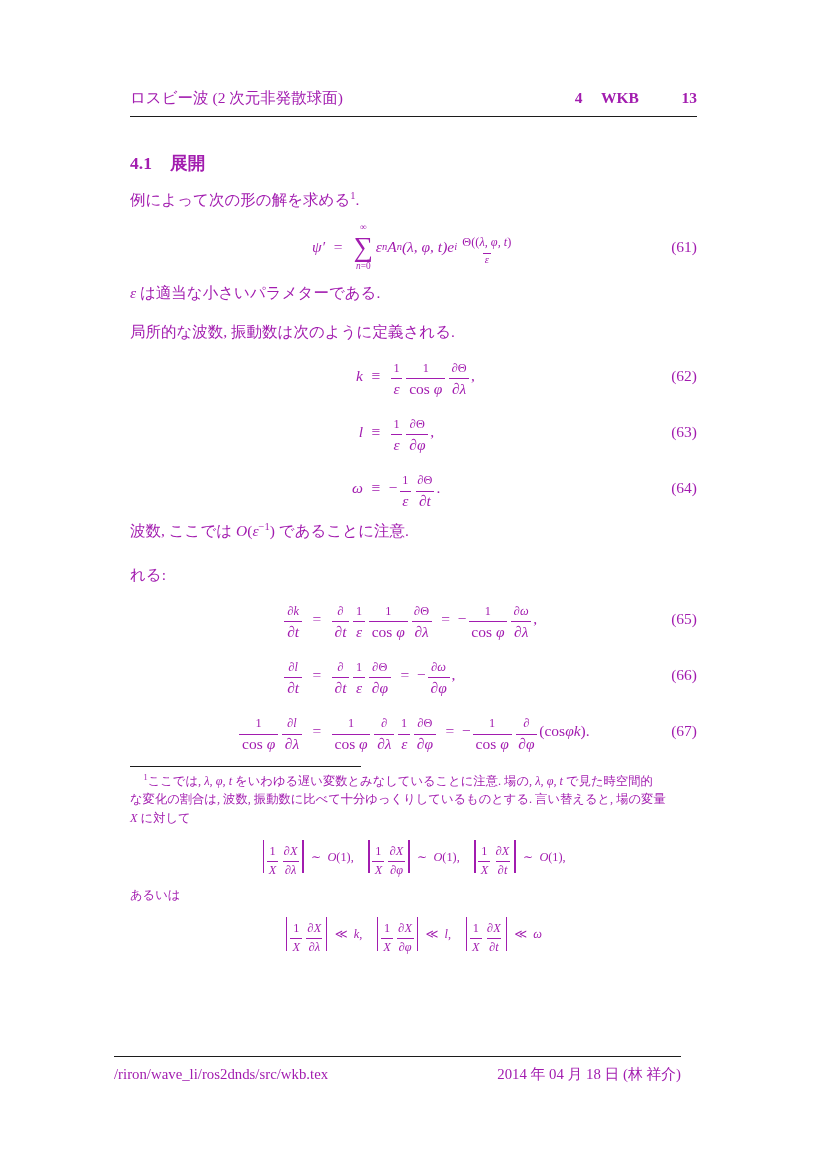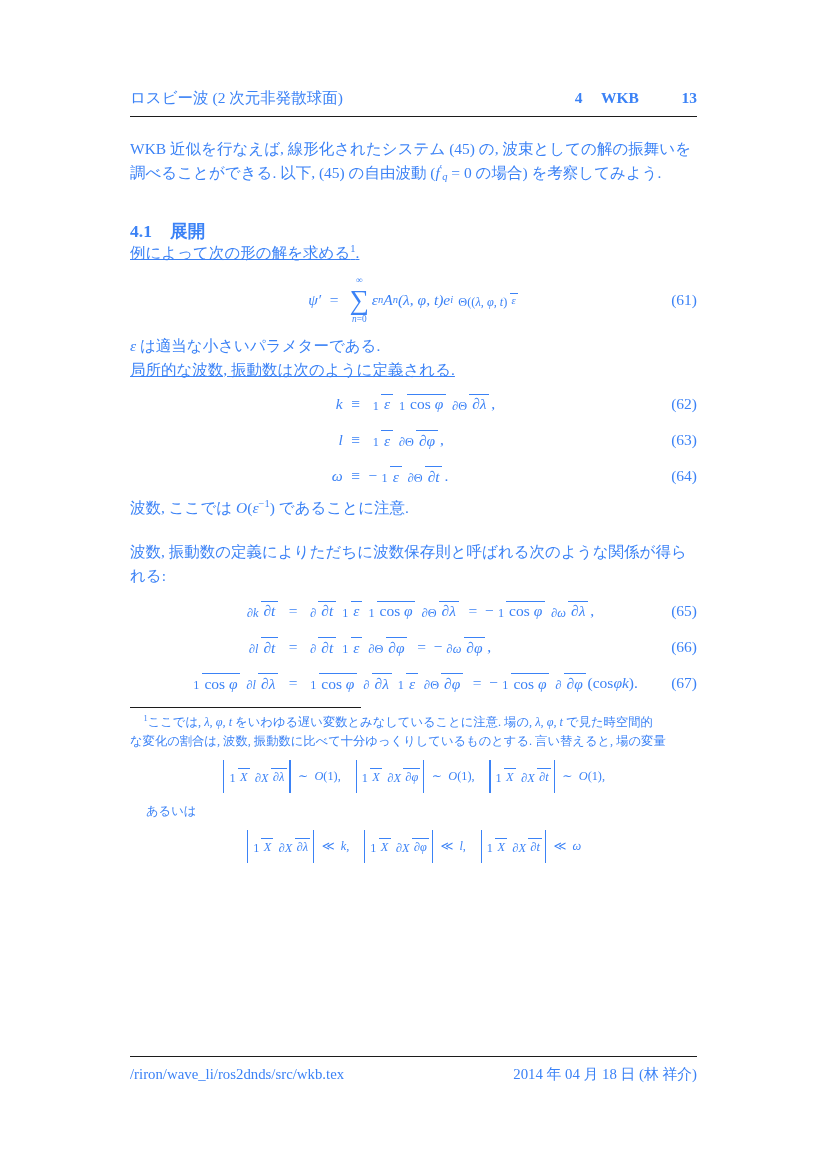--- a/index.html
+++ b/index.html
@@ -1,18 +1,18 @@
 <!DOCTYPE html>
 <html><head>
 <meta charset="utf-8">
 <style>
   html,body{margin:0;padding:0;background:#e8e8e8;}
   .page{
     position:relative;width:826px;height:1169px;margin:0 auto;
-    background:#ffffff;color:#3b82f6;overflow:hidden;
+    background:#ffffff;color:#a21caf;overflow:hidden;
     font-family:"Liberation Serif","DejaVu Serif",serif;
     font-size:15.5px;line-height:1.55;
   }
   .content{position:absolute;left:130px;top:86px;width:567px;}
   
   .hdr{display:flex;justify-content:space-between;align-items:baseline;}
   .hdr-right span{font-weight:bold;}
   .hdr-sec-name{margin-left:0.95em;}
   .hdr-page{margin-left:2.5em;}
   .hdr-rule{border-top:1px solid #1c1c1c;margin-top:6px;}
@@ -20,73 +20,69 @@
   h1,h2{margin:0;line-height:1.15;}
   h1{font-size:23px;margin-top:33px;}
   h2{font-size:17.5px;}
   .hgap{margin-left:1.05em;}
   .h41{margin-top:36px;}
   .h42{margin-top:30px;}
   
   p{margin:0;}
   .para{margin-top:20px;}
   .line{display:block;}
-  .tight{text-decoration:underline;}
+  .tight{margin-top:15px;}
   
   .it{font-style:italic;}
   .rm{font-style:normal;}
   .msup{font-size:0.68em;vertical-align:0.55em;line-height:1;}
   .msub{font-size:0.68em;vertical-align:-0.2em;line-height:1;}
-  .frac{display:inline-flex;flex-direction:row;align-items:center;vertical-align:middle;margin:0 0.13em;line-height:1.18;text-align:left;}
+  .frac{display:inline-flex;flex-direction:column;align-items:center;vertical-align:middle;margin:0 0.13em;line-height:1.18;text-align:left;}
   .frac .fn{display:block;padding:0 0.18em 0.05em;}
   .frac .fd{display:block;padding:0.05em 0.18em 0;border-top:1px solid currentColor;}
   .sum{display:inline-flex;flex-direction:column;align-items:center;vertical-align:middle;margin:0 0.18em;line-height:1;}
   .sum .slim{font-size:0.6em;line-height:1.25;}
   .sum .ssym{font-size:1.75em;line-height:1;}
   .vbar{display:inline-block;width:1.2px;background:currentColor;align-self:center;margin:0 0.1em;}
   .hsp{display:inline-block;height:1px;}
   
   .eqs{display:grid;grid-template-columns:1fr max-content max-content max-content 1fr;align-items:center;row-gap:12px;}
   .eqs .fill{min-width:0;}
   .eqs .lhs{justify-self:end;display:flex;align-items:center;}
   .eqs .rel{padding:0 0.55em;display:flex;align-items:center;}
   .eqs .rhs{justify-self:start;display:flex;align-items:center;}
   .eqs .eqno{justify-self:end;align-self:center;}
   .eq-blk{margin-top:10px;margin-bottom:8px;}
   
   .fnrule{width:231px;border-top:1px solid #1c1c1c;margin-top:12px;}
   .fn{font-size:12.3px;line-height:1.52;margin-top:5px;}
   .fneq{display:flex;justify-content:center;align-items:center;margin:9px 0;}
-  .fnmid{margin:4px 16px;}
-  
-  .ftr{position:absolute;left:130px;top:1056px;width:567px;}
+  .fnmid{margin:4px 0;}
+  
+  .ftr{position:absolute;left:114px;top:1056px;width:567px;}
   .ftr-rule{border-top:1px solid #1c1c1c;}
   .ftr-row{display:flex;justify-content:space-between;margin-top:6px;font-size:14.8px;}
 </style>
 </head>
 <body>
 
 <div class="page">
   <div class="content">
 
     <div class="hdr">
       <span class="hdr-left">ロスビー波 (2 次元非発散球面)</span>
       <span class="hdr-right">
         <span>4</span>
         <span class="hdr-sec-name">WKB</span>
         <span class="hdr-page">13</span>
       </span>
     </div>
     <div class="hdr-rule"></div>
 
 
-    <p class="para">
-      <span class="line">WKB 近似を行なえば, 線形化されたシステム (45) の, 波束としての解の振舞いを</span>
-      <span class="line"><span class="rm">調べることができる. 以下, (45) の自由波動 (</span><span class="it">f</span><span class="msup">′</span><span class="msub"><span class="it">q</span></span><span class="rm"> = 0 の場合) を考察してみよう.</span></span>
-    </p>
 
     <h2 class="h41">
       <span>4.1</span><span class="hgap">展開</span>
     </h2>
 
     <p class="tight"><span class="rm">例によって次の形の解を求める</span><span class="msup">1</span><span class="rm">.</span></p>
 
     <div class="eqs eq-blk">
       <span class="fill"></span>
       <span class="lhs">
@@ -183,21 +179,20 @@
             <span class="fd"><span class="it">∂t</span></span>
           </span>
           <span class="rm">.</span>
         </span>
       <span class="eqno">(64)</span>
     </div>
 
     <p><span class="rm">波数, ここでは </span><span class="it">O</span><span class="rm">(</span><span class="it">ε</span><span class="msup">−1</span><span class="rm">) であることに注意.</span></p>
 
     <p class="para">
-      <span class="line">波数, 振動数の定義によりただちに波数保存則と呼ばれる次のような関係が得ら</span>
       <span class="line">れる:</span>
     </p>
 
     <div class="eqs eq-blk">
       <span class="fill"></span>
       <span class="lhs">
           <span class="frac">
             <span class="fn"><span class="it">∂k</span></span>
             <span class="fd"><span class="it">∂t</span></span>
           </span>
@@ -320,20 +315,21 @@
           <span class="it">φk</span>
           <span class="rm">).</span>
         </span>
       <span class="eqno">(67)</span>
     </div>
 
     <div class="fnrule"></div>
     <div class="fn">
       <span class="line"><span class="hsp" style="width: 1.1em;"></span><span class="msup">1</span><span class="rm">ここでは, </span><span class="it">λ, φ, t</span><span class="rm"> をいわゆる遅い変数とみなしていることに注意. 場の, </span><span class="it">λ, φ, t</span><span class="rm"> で見た時空間的</span></span>
       <span class="line">な変化の割合は, 波数, 振動数に比べて十分ゆっくりしているものとする. 言い替えると, 場の変量</span>
+      <span class="line"><span class="it">X</span><span class="rm"> に対して</span></span>
       <div class="fneq">
           <span class="vbar" style="height: 2.7em;"></span>
           <span class="frac">
             <span class="fn"><span class="rm">1</span></span>
             <span class="fd"><span class="it">X</span></span>
           </span>
           <span class="frac">
             <span class="fn"><span class="it">∂X</span></span>
             <span class="fd"><span class="it">∂λ</span></span>
           </span>

